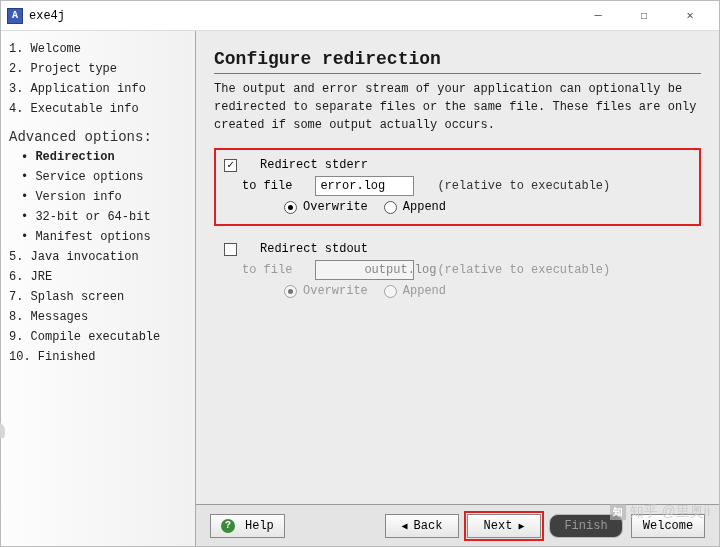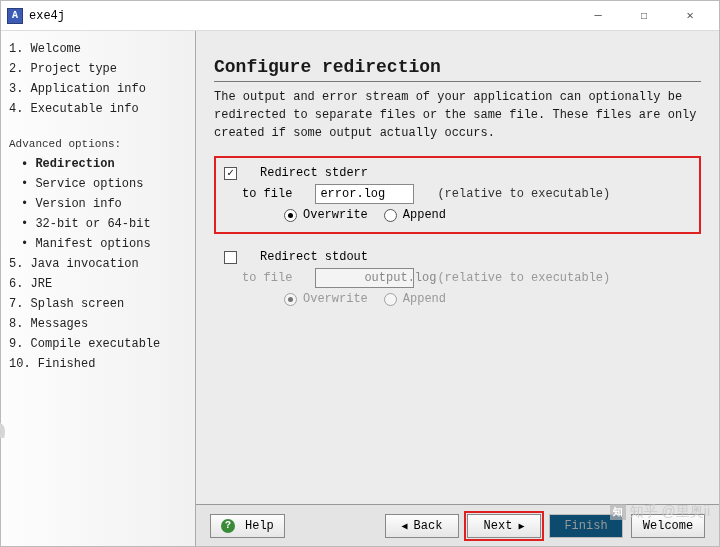--- a/index.html
+++ b/index.html
@@ -53,21 +53,21 @@
   .sidebar {
     width: 195px;
     background: linear-gradient(to right, #fdfdfd 0%, #f1f1f1 100%);
     border-right: 1px solid #aaa;
     padding: 8px 6px 6px 8px;
     display: flex;
     flex-direction: column;
     position: relative;
   }
   .steps { line-height: 20px; color: #222; }
-  .steps .adv { font-size: 11px; color: #333; margin-top: 15px; }
+  .steps .adv { font-size: 14px; color: #333; margin-top: 8px; }
   .steps .sub { padding-left: 12px; }
   .steps .sub::before { content: "• "; }
   .steps .current { font-weight: bold; }
   .brand {
     position: absolute;
     left: 8px; bottom: 8px;
     font-size: 44px;
     font-weight: bold;
     letter-spacing: -2px;
     color: #d6d6d6;
@@ -84,21 +84,21 @@
   }
   .main-inner {
     flex: 1;
     padding: 10px 18px 6px 18px;
     overflow: hidden;
   }
   h1.page-title {
     font-family: "Courier New", monospace;
     font-size: 18px;
     font-weight: bold;
-    margin: 16px 0 4px 0;
+    margin: 8px 0 4px 0;
     color: #1a1a1a;
   }
   .divider { border-top: 1px solid #777; margin: 2px 0 6px 0; }
   .desc {
     font-family: "Courier New", monospace;
     font-size: 12px;
     color: #1a1a1a;
     line-height: 18px;
     margin-bottom: 14px;
   }
@@ -153,21 +153,21 @@
     padding: 0 10px;
     border: 1px solid #888;
     background: linear-gradient(#fdfdfd,#e6e6e6);
     display: inline-flex; align-items: center; justify-content: center;
     gap: 6px;
     font-family: "SimSun","Courier New",monospace;
     font-size: 12px;
     color:#000;
   }
   .btn.highlight { outline: 2px solid #e02020; outline-offset: 1px; }
-  .btn.disabled { color:#999; border-color:#bbb; background:#0c4a6e; }
+  .btn.disabled { color:#999; border-color:#bbb; background:#404040;border-radius:9px; }
   .help-icon {
     width: 14px; height: 14px; border-radius: 50%;
     background: #3a8a3a; color:#fff; font-size:10px; font-weight:bold;
     display:inline-flex; align-items:center; justify-content:center;
     margin-right:4px;
   }
   .arrow { font-size: 10px; }
   .watermark {
     position: absolute;
     right: 10px; bottom: 26px;

